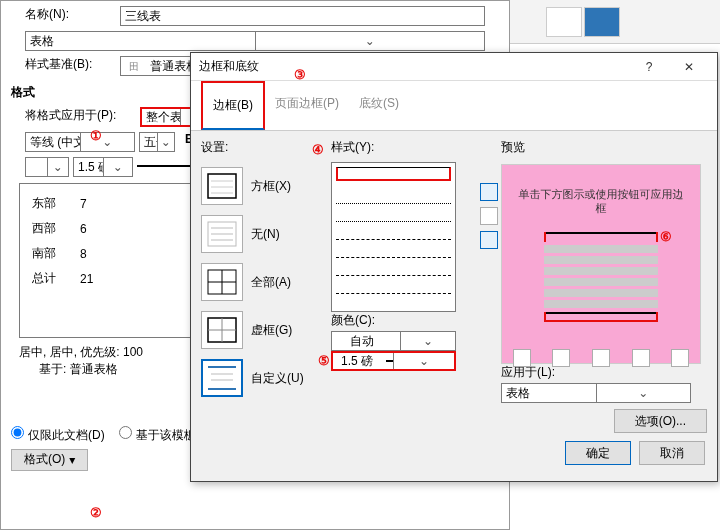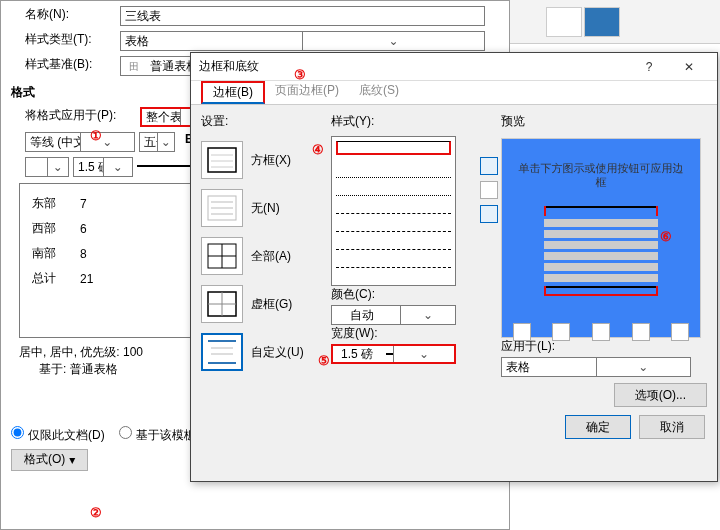--- a/index.html
+++ b/index.html
@@ -20,40 +20,40 @@
 .tbl td{padding:3px 18px 3px 4px}
 .note{margin:6px 16px;line-height:1.4;color:#000}
 .radio-row{margin:48px 8px 4px;display:flex;align-items:center}
 .radio-row input{margin:0 4px 0 0}
 .fmtbtn{border:1px solid #adadad;background:#e1e1e1;height:22px;padding:0 12px;display:inline-flex;align-items:center}
 .fg-dialog{position:absolute;left:190px;top:52px;width:528px;height:430px;background:#f0f0f0;border:1px solid #444;box-shadow:2px 2px 8px rgba(0,0,0,.3)}
 .titlebar{height:28px;background:#fff;display:flex;align-items:center;padding:0 8px;border-bottom:1px solid #ddd}
 .titlebar .sp{flex:1}
 .titlebar .wbtn{width:40px;height:28px;display:flex;align-items:center;justify-content:center;color:#333}
 .tabs{display:flex;border-bottom:1px solid #ccc;padding:0 10px;background:#fff}
-.tab{padding:1px 10px;color:#888}
+.tab{padding:14px 10px;color:#888}
 .tab.active{color:#000;border-bottom:2px solid #0067c0}
 .fg-body{display:flex;padding:4px 10px 0}
 .col{display:flex;flex-direction:column}
 .col.set{width:130px}
 .col.sty{width:170px}
 .col.prev{flex:1}
 .colh{margin:4px 0 6px;color:#000}
 .setitem{display:flex;align-items:center;margin:3px 0;height:42px}
 .seticon{width:42px;height:38px;border:1px solid #adadad;background:#fff;margin-right:8px;display:flex;align-items:center;justify-content:center;position:relative}
 .seticon.sel{border:2px solid #0067c0}
 .stylist{border:1px solid #7a7a7a;background:#fff;width:125px;height:150px;overflow:hidden;padding:4px 2px}
 .sline{height:14px;margin:4px 2px}
 .sline.solid{border-top:1.5px solid #000}
 .sline.dot{border-top:1.5px dotted #000}
 .sline.dash{border-top:1.5px dashed #000}
 .sline.none{height:14px}
 .miniGrp{}
 .miniGrp .lbl2{margin-bottom:2px}
-.prev-box{background:#3b82f6;border:1px solid #ccc;width:200px;height:200px;margin-top:2px;position:relative;padding:22px 14px}
+.prev-box{background:#f9a8d4;border:1px solid #ccc;width:200px;height:200px;margin-top:2px;position:relative;padding:22px 14px}
 .prev-hint{font-size:11px;color:#333;text-align:center;line-height:1.3}
 .prev-table{margin:16px 28px 0;position:relative}
 .rowln{height:8px;background:#ccc;margin:3px 0}
 .sidebtns{position:absolute;left:-22px;top:18px;display:flex;flex-direction:column;gap:6px}
 .sidebtn{width:18px;height:18px;border:1px solid #adadad;background:#fff}
 .sidebtn.on{border:1px solid #0067c0;background:#e5f1fb}
 .botbtns{position:absolute;bottom:-4px;left:0;width:100%;display:flex;justify-content:space-around}
 .fg-foot{display:flex;justify-content:flex-end;padding:8px 12px;gap:8px}
 .btn{border:1px solid #adadad;background:#e1e1e1;height:24px;padding:0 20px}
 .btn.pri{border:1px solid #0067c0}
@@ -68,21 +68,20 @@
   <div class="rb-sw"></div>
   <div class="rb-sw" style="background:#2e75b6"></div>
 </div>
 
 <div class="bg-dialog">
   <div class="row">
       <span class="lbl">名称(N):</span>
     <input class="ipt" value="三线表" style="">
     </div>
   <div class="row">
-      <span class="lbl">样式类型(T):</span>
     <div class="combo" style="flex:1">
         <span>表格</span>
         <span class="car">⌄</span>
       </div>
     </div>
   <div class="row">
       <span class="lbl">样式基准(B):</span>
     <div class="combo" style="flex:1">
         <span><span style="font-size:10px;color:#888">田</span> <span>普通表格</span></span>
         <span class="car">⌄</span>
@@ -251,21 +250,20 @@
         <div class="sline dash"></div>
       </div>
       <div class="miniGrp">
         <div class="lbl2">颜色(C):</div>
         <div class="combo" style="width:125px">
             <span style="padding-left:18px">自动</span>
             <span class="car">⌄</span>
           </div>
       </div>
       <div class="miniGrp">
-        <div class="lbl2">宽度(W):</div>
         <div class="combo redbox" style="width:125px">
             <span><span>1.5 磅</span> <span style="display:inline-block;width:50px;border-top:2px solid #000;vertical-align:middle;margin-left:6px"></span></span>
             <span class="car">⌄</span>
           </div>
       </div>
     </div>
 
     <div class="col prev">
       <div class="colh">预览</div>
       <div class="prev-box">

